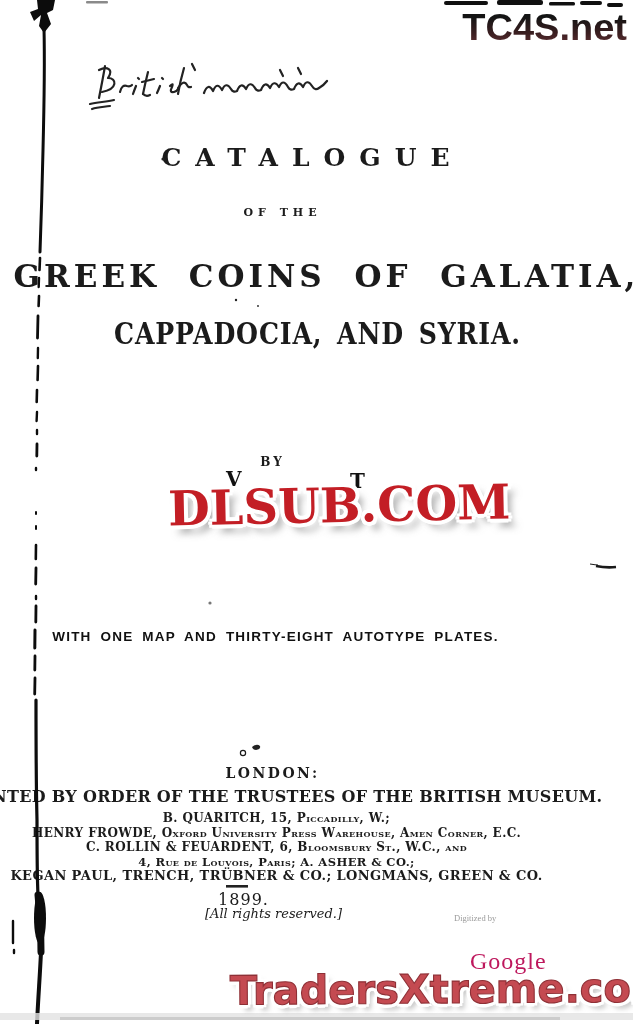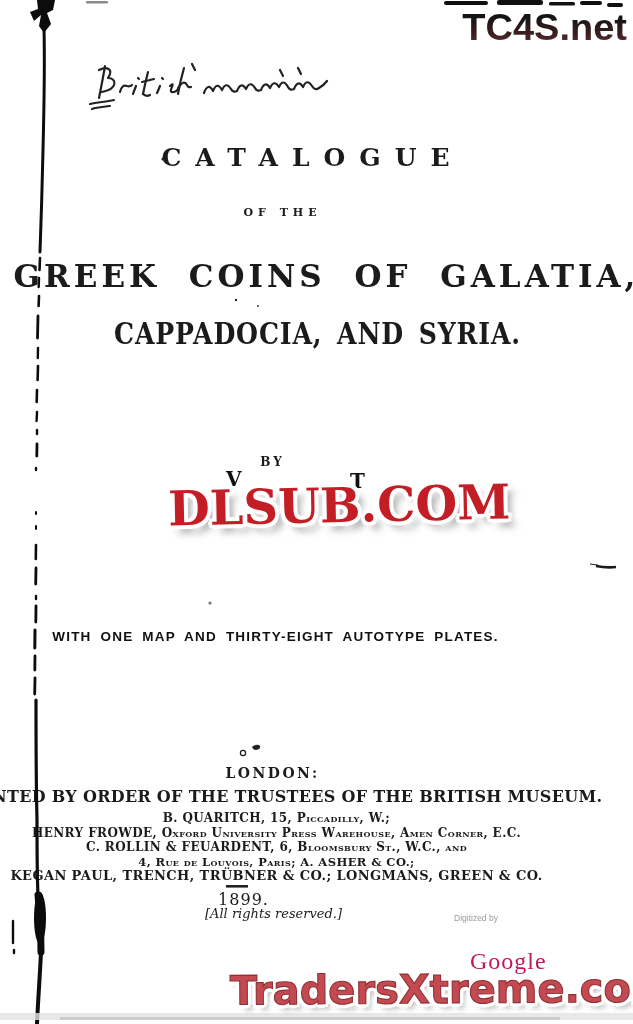--- a/index.html
+++ b/index.html
@@ -48,21 +48,21 @@
     position:absolute;left:168px;top:477px;z-index:10;
     font-family:"DejaVu Serif",serif;font-weight:bold;font-size:48px;letter-spacing:0px;
     color:#c31e25;transform:rotate(-1.2deg);
     text-shadow:
       -3px -3px 0 #fff, 3px -3px 0 #fff, -3px 3px 0 #fff, 3px 3px 0 #fff,
       -4px 0 0 #fff, 4px 0 0 #fff, 0 -4px 0 #fff, 0 4px 0 #fff,
       7px 8px 7px rgba(110,110,110,0.55);
   }
   .digitized{
     position:absolute;left:425px;top:913px;z-index:6;
-    font-family:Liberation Sans, sans-serif;font-size:8.5px;color:#9b9b9b;padding-left:29px;
+    font-family:Liberation Serif, serif;font-size:8.5px;color:#9b9b9b;padding-left:29px;
   }
   .google{
     position:absolute;left:470px;top:948px;z-index:6;
     font-family:Liberation Serif, serif;font-size:24px;color:#be185d;letter-spacing:1px;
   }
   .traders{
     position:absolute;left:230px;top:966px;z-index:10;
     font-family:"DejaVu Sans","Liberation Sans",sans-serif;font-weight:bold;font-size:40px;
     color:#c44a51;-webkit-text-stroke:1.1px #8e3036;
     text-shadow:

